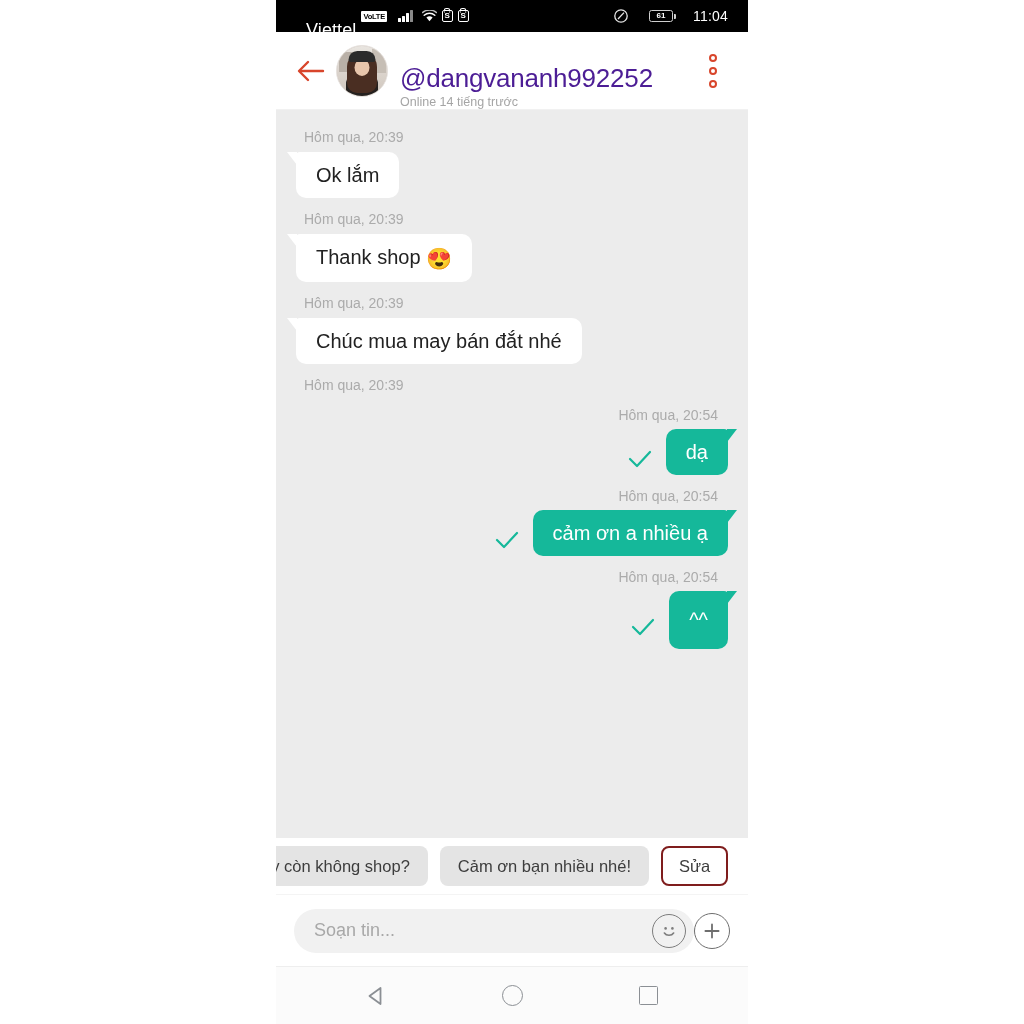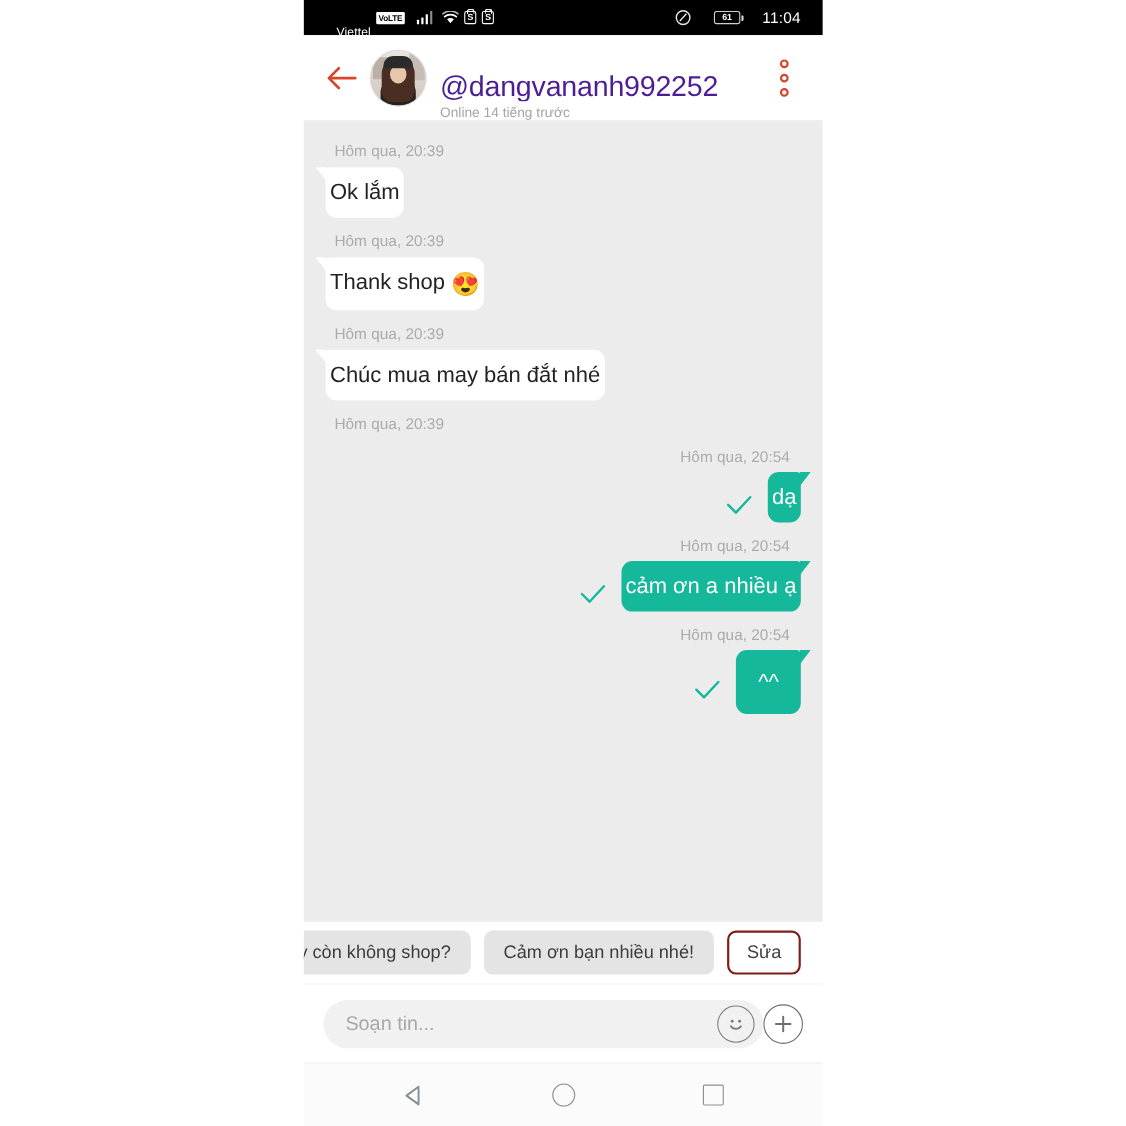--- a/index.html
+++ b/index.html
@@ -29,21 +29,21 @@
     height: 32px;
     background: #000000;
     color: #ffffff;
     display: flex;
     align-items: center;
     padding: 0 14px;
     flex: 0 0 auto;
   }
   .sb-left { display: flex; align-items: center; gap: 5px; margin-left: 16px; }
   .sb-right { display: flex; align-items: center; gap: 20px; margin-left: auto; margin-right: 6px; }
-  .sb-carrier { font-size: 11px; letter-spacing: 0.1px; font-weight: 400; margin-top: 28px; }
+  .sb-carrier { font-size: 18px; letter-spacing: 0.1px; font-weight: 400; margin-top: 28px; }
   .volte-badge {
     font-size: 7.5px; font-weight: 700;
     background: #ffffff; color: #000000;
     padding: 1px 2px; border-radius: 1px;
     line-height: 9px; letter-spacing: -0.2px;
   }
   .sig-bars { display: flex; align-items: flex-end; gap: 1.5px; height: 12px; margin-left: 6px;}
   .sig-bars i { width: 2.5px; background: #ffffff; display: block; border-radius: 0.5px;}
   .sig-bars i:nth-child(1){ height: 4px; }
   .sig-bars i:nth-child(2){ height: 6.5px; }
@@ -155,21 +155,21 @@
     margin: 0 0 6px 8px; line-height: 18px;
   }
   .msg-group.out .ts { margin: 0 10px 5px 0; text-align: center; }
 
   .row { display: flex; align-items: center; }
   .row.out { justify-content: flex-start; }
 
   .bubble {
     position: relative;
     border-radius: 10px;
-    padding: 10px 4px;
+    padding: 10px 20px;
     font-size: 20px;
     line-height: 26px;
     max-width: 330px;
     word-wrap: break-word;
   }
   .bubble.in {
     background: #ffffff;
     color: #222222;
     border-radius: 4px 10px 10px 10px;
   }

